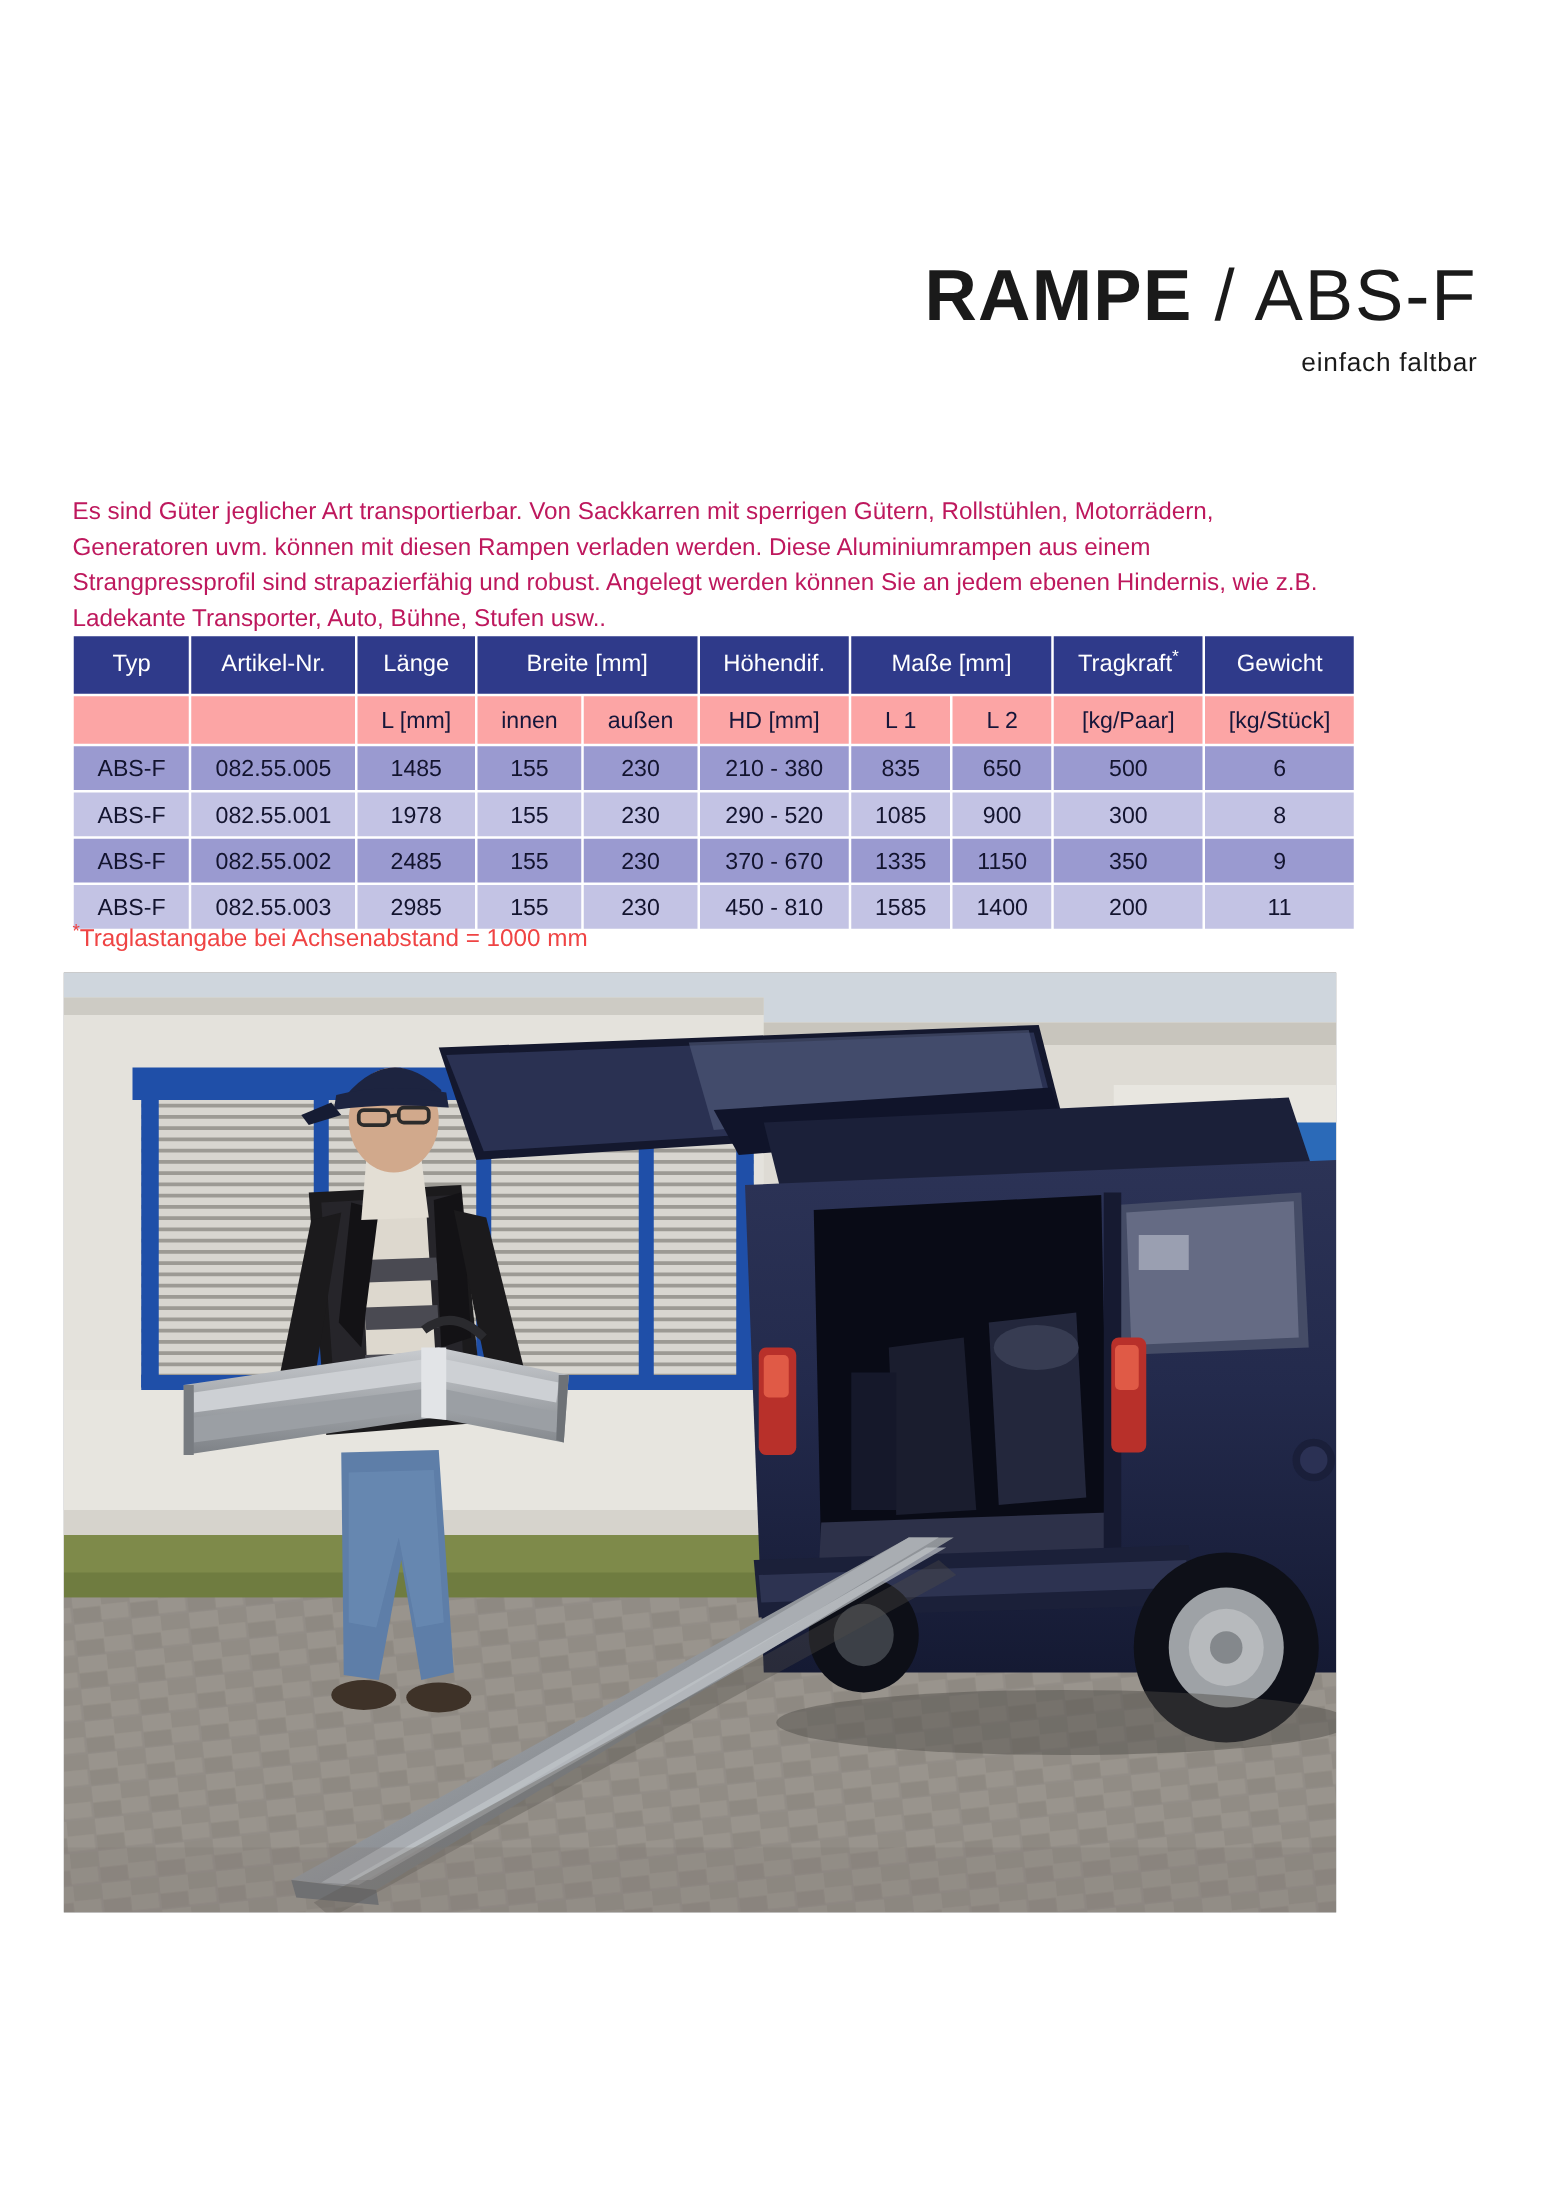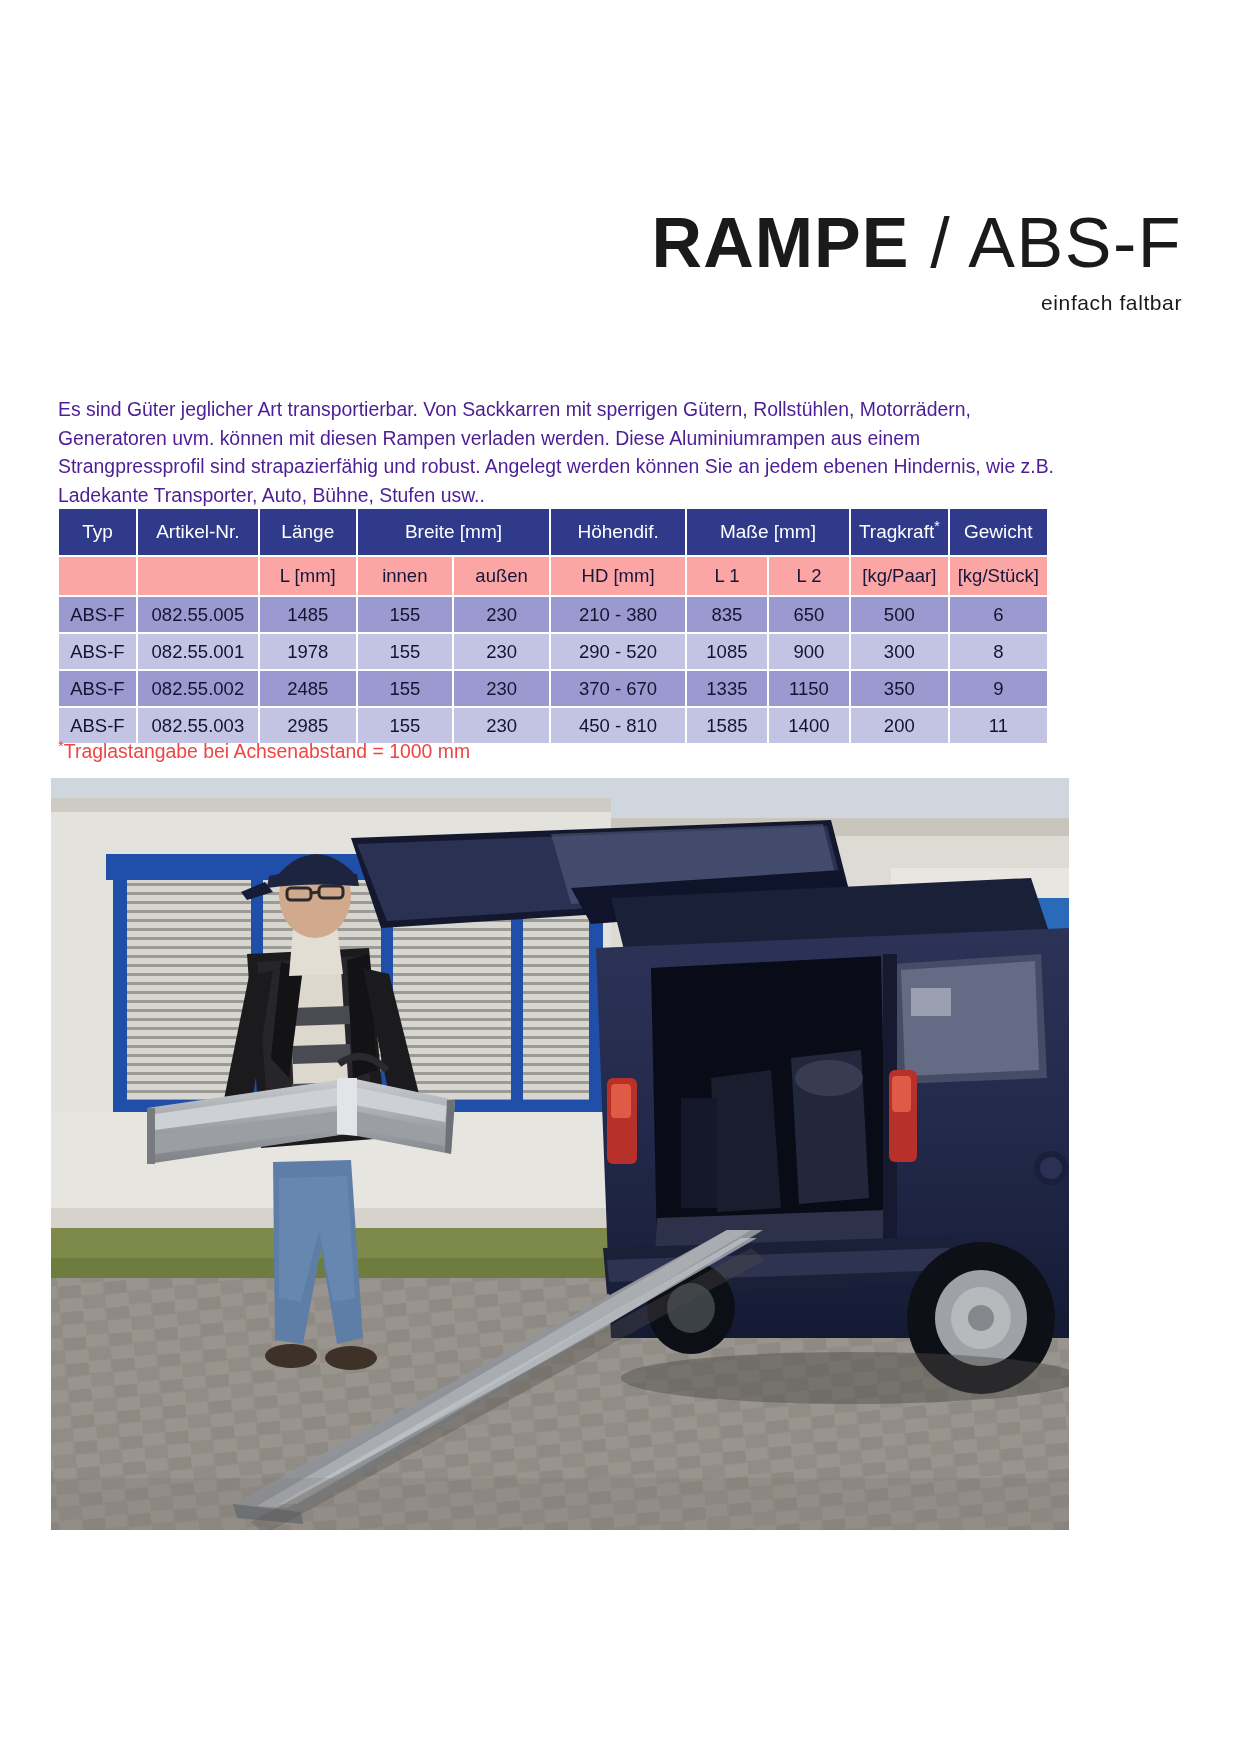--- a/index.html
+++ b/index.html
@@ -26,21 +26,21 @@
 
   
   .title-block {
     position: absolute;
     top: 208px;
     right: 58px;
     text-align: right;
     line-height: 1;
   }
   .title-line {
-    font-size: 70px;
+    font-size: 58px;
     letter-spacing: 0.5px;
     white-space: nowrap;
     margin-left: 44px;
   }
   .title-strong {
     font-weight: 700;
     letter-spacing: 1px;
   }
   .title-light {
     font-weight: 300;
@@ -55,40 +55,40 @@
   }
 
   
   .intro {
     position: absolute;
     top: 376px;
     left: 58px;
     width: 1012px;
     font-size: 19.4px;
     line-height: 1.47;
-    color: #4c1d95;
+    color: #be185d;
     text-align: left;
   }
 
   
   .spec-table-wrap {
     position: absolute;
     top: 507px;
     left: 57px;
     width: 992px;
   }
   table.spec {
     border-collapse: separate;
     border-spacing: 2px;
     width: 992px;
     font-size: 18.5px;
   }
   table.spec th,
   table.spec td {
-    padding: 4px 8px;
+    padding: 4px 19px;
     text-align: center;
     vertical-align: middle;
     font-weight: 400;
     white-space: nowrap;
   }
   .hdr-main th {
     background: #2f3a8a;
     color: #ffffff;
     height: 38px;
     font-size: 19px;

